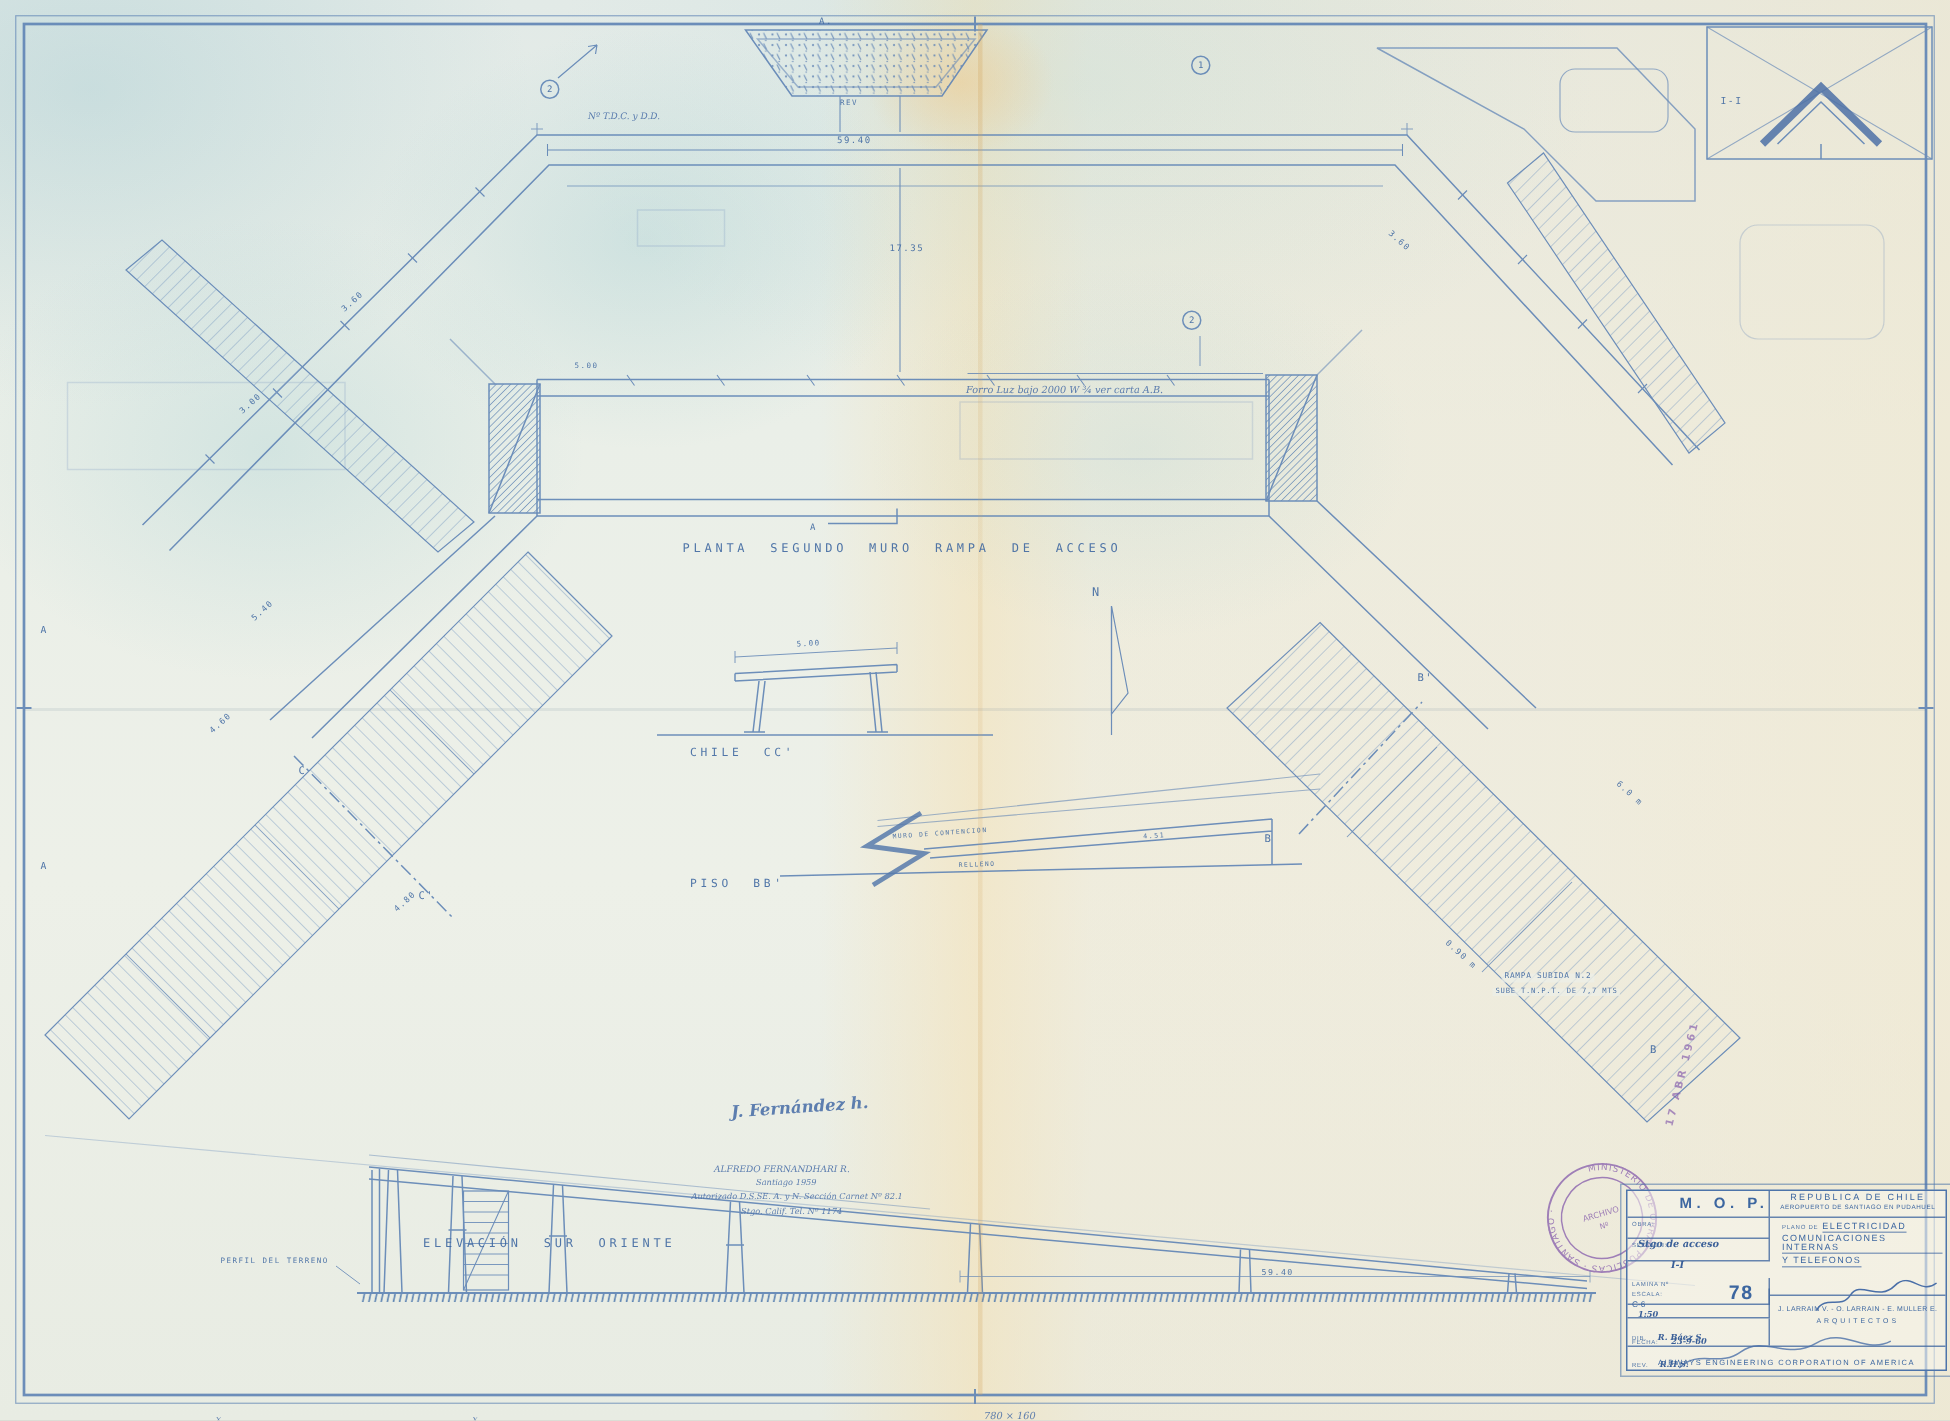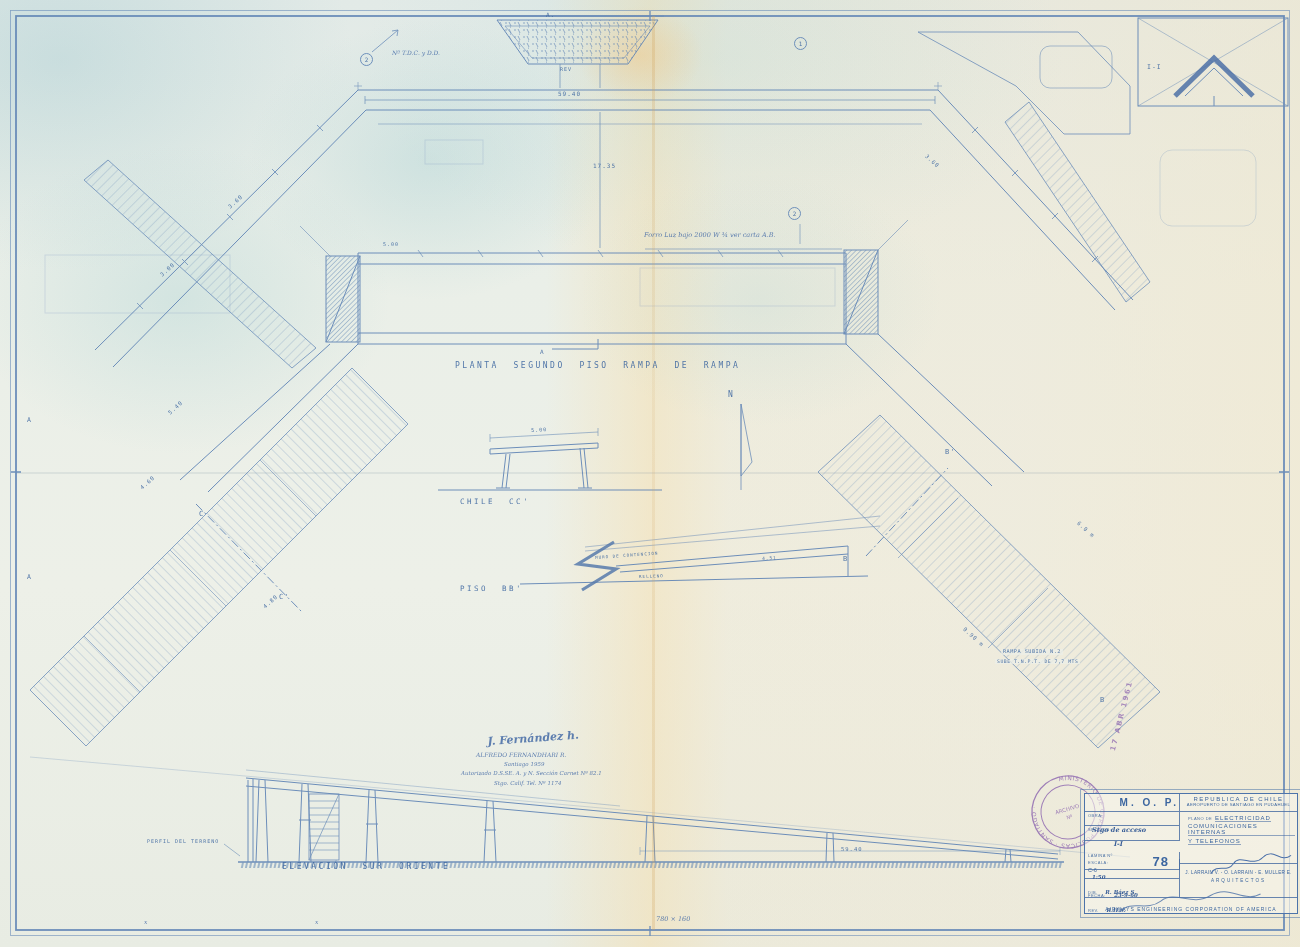--- a/index.html
+++ b/index.html
@@ -17,21 +17,21 @@
       linear-gradient(180deg,#e2eae7 0%,#eaefe8 30%,#edf0e8 62%,#e8ece3 100%);
   }
   #drawing{position:absolute;left:0;top:0;}
   #labels{position:absolute;left:0;top:0;width:100%;height:100%;}
   .ann{
     position:absolute;white-space:pre;color:#3c66a0;font-size:7px;
     font-family:"DejaVu Sans Mono",monospace;letter-spacing:1px;opacity:.88;
     transform-origin:left top;line-height:1.1;
   }
   .ann.pl{letter-spacing:2.5px;}
-  .ann.hand{font-family:"DejaVu Serif",serif;font-style:italic;letter-spacing:0;color:#4a6fa8;}
+  .ann.hand{font-family:"DejaVu Serif",serif;font-style:italic;letter-spacing:0;color:#4a6fa8;margin-top:25px;}
   .ann.sig{font-family:"DejaVu Serif",serif;font-style:italic;letter-spacing:0;color:#4a6fa8;font-weight:bold;}
   .ann.circled{border:1px solid #5d83b5;border-radius:50%;width:11px;height:11px;
     line-height:11px;text-align:center;letter-spacing:0;}
   .ann.purple{color:#8a62ae;font-family:"DejaVu Sans",sans-serif;font-weight:bold;letter-spacing:2px;opacity:.7;}
   .ann.onband{background:rgba(236,239,231,.85);padding:0 2px;letter-spacing:.5px;}
 
   
   #tb{position:absolute;left:1084px;top:793px;width:212px;height:119px;
       border:1.5px solid #4d74aa;background:rgba(248,246,238,.55);color:#3c66a0;}
   #tb::after{content:"";position:absolute;inset:-5px;border:1px solid rgba(77,116,170,.55);pointer-events:none;}
@@ -199,41 +199,41 @@
       <span class="ann" style="left: 383px; top: 242px; font-size: 5px;">5.00</span>
       <span class="ann hand" style="left: 644px; top: 232px; font-size: 6.5px;">Forro Luz bajo 2000 W ¾ ver carta A.B.</span>
       <span class="ann" style="left: 227px; top: 205px; font-size: 5.5px; transform: rotate(-42deg);">3.60</span>
       <span class="ann" style="left: 159px; top: 273px; font-size: 5.5px; transform: rotate(-42deg);">3.00</span>
       <span class="ann" style="left: 167px; top: 411px; font-size: 5.5px; transform: rotate(-42deg);">5.40</span>
       <span class="ann" style="left: 139px; top: 486px; font-size: 5.5px; transform: rotate(-42deg);">4.60</span>
       <span class="ann" style="left: 262px; top: 605px; font-size: 5.5px; transform: rotate(-42deg);">4.80</span>
       <span class="ann" style="left: 928px; top: 153px; font-size: 5.5px; transform: rotate(42deg);">3.60</span>
       <span class="ann" style="left: 1080px; top: 520px; font-size: 5.5px; transform: rotate(42deg);">6.0 m</span>
       <span class="ann" style="left: 966px; top: 626px; font-size: 5.5px; transform: rotate(42deg);">0.90 m</span>
-      <span class="ann pl" style="left: 455px; top: 362px; font-size: 8px;">PLANTA  SEGUNDO  PISO  RAMPA  DE  RAMPA</span>
+      <span class="ann pl" style="left: 455px; top: 362px; font-size: 8px;">PLANTA  SEGUNDO  MURO  RAMPA  DE  ACCESO</span>
       <span class="ann" style="left: 540px; top: 349px; font-size: 6px;">A</span>
       <span class="ann pl" style="left: 460px; top: 498px; font-size: 7.5px;">CHILE  CC'</span>
       <span class="ann" style="left: 531px; top: 428px; font-size: 5px; transform: rotate(-3deg);">5.00</span>
       <span class="ann" style="left: 728px; top: 391px; font-size: 8px;">N</span>
       <span class="ann pl" style="left: 460px; top: 585px; font-size: 7.5px;">PISO  BB'</span>
       <span class="ann" style="left: 595px; top: 556px; font-size: 4.2px; transform: rotate(-4deg);">MURO DE CONTENCION</span>
       <span class="ann" style="left: 639px; top: 575px; font-size: 4.2px; transform: rotate(-2deg);">RELLENO</span>
       <span class="ann" style="left: 762px; top: 557px; font-size: 4.5px; transform: rotate(-3deg);">4.51</span>
       <span class="ann" style="left: 199px; top: 511px; font-size: 7px;">C</span>
       <span class="ann" style="left: 279px; top: 594px; font-size: 7px;">C'</span>
       <span class="ann" style="left: 27px; top: 417px; font-size: 6.5px;">A</span>
       <span class="ann" style="left: 27px; top: 574px; font-size: 6.5px;">A</span>
       <span class="ann" style="left: 945px; top: 449px; font-size: 7px;">B'</span>
       <span class="ann" style="left: 843px; top: 556px; font-size: 7px;">B</span>
       <span class="ann" style="left: 1100px; top: 697px; font-size: 7px;">B</span>
       <span class="ann onband" style="left: 1001px; top: 649px; font-size: 5.2px;">RAMPA SUBIDA N.2</span>
       <span class="ann onband" style="left: 995px; top: 659px; font-size: 4.8px;">SUBE T.N.P.T. DE 7,7 MTS</span>
       <span class="ann" style="left: 1147px; top: 64px; font-size: 6.5px;">I-I</span>
       <span class="ann" style="left: 147px; top: 839px; font-size: 5px;">PERFIL DEL TERRENO</span>
-      <span class="ann pl" style="left: 282px; top: 863px; font-size: 8px;">ELEVACIÓN  SUR  ORIENTE</span>
+      <span class="ann pl" style="left: 282px; top: 825px; font-size: 8px;">ELEVACIÓN  SUR  ORIENTE</span>
       <span class="ann" style="left: 841px; top: 846px; font-size: 5.5px;">59.40</span>
       <span class="ann sig" style="left: 487px; top: 736px; font-size: 11px; transform: rotate(-4deg);">J. Fernández h.</span>
       <span class="ann hand" style="left: 476px; top: 752px; font-size: 6px;">ALFREDO FERNANDHARI R.</span>
       <span class="ann hand" style="left: 504px; top: 761px; font-size: 5.5px;">Santiago 1959</span>
       <span class="ann hand" style="left: 461px; top: 770px; font-size: 5.5px;">Autorizado D.S.SE. A. y N. Sección Carnet Nº 82.1</span>
       <span class="ann hand" style="left: 494px; top: 780px; font-size: 5.5px;">Stgo. Calif. Tel. Nº 1174</span>
       <span class="ann purple" style="left: 1110px; top: 750px; font-size: 7px; transform: rotate(-76deg);">17 ABR 1961</span>
       <span class="ann hand" style="left: 656px; top: 916px; font-size: 6.5px;">780 × 160</span>
       <span class="ann hand" style="left: 144px; top: 919px; font-size: 6px;">x</span>
       <span class="ann hand" style="left: 315px; top: 919px; font-size: 6px;">x</span>

